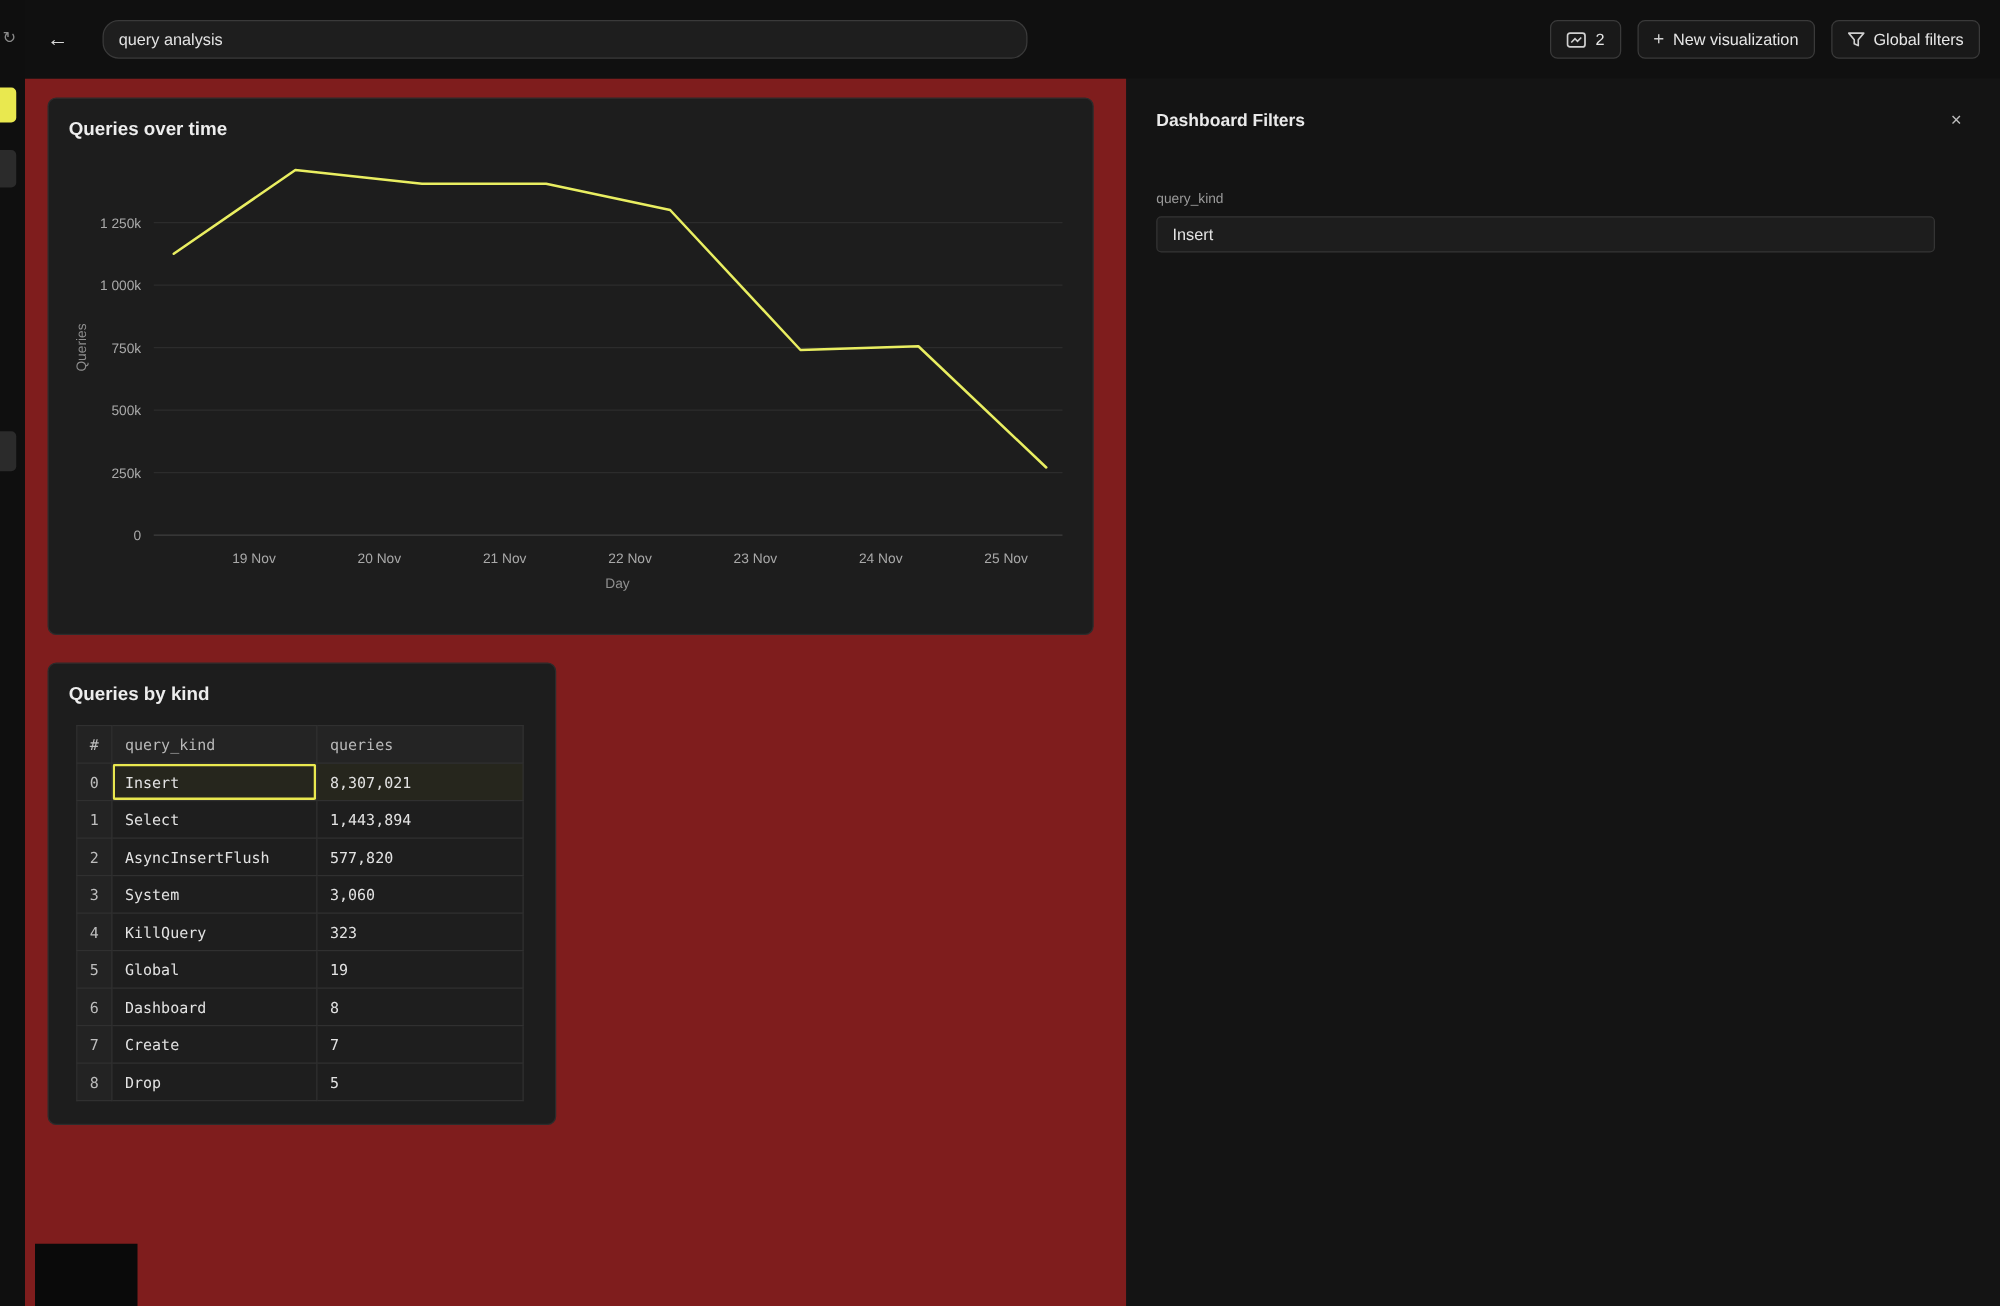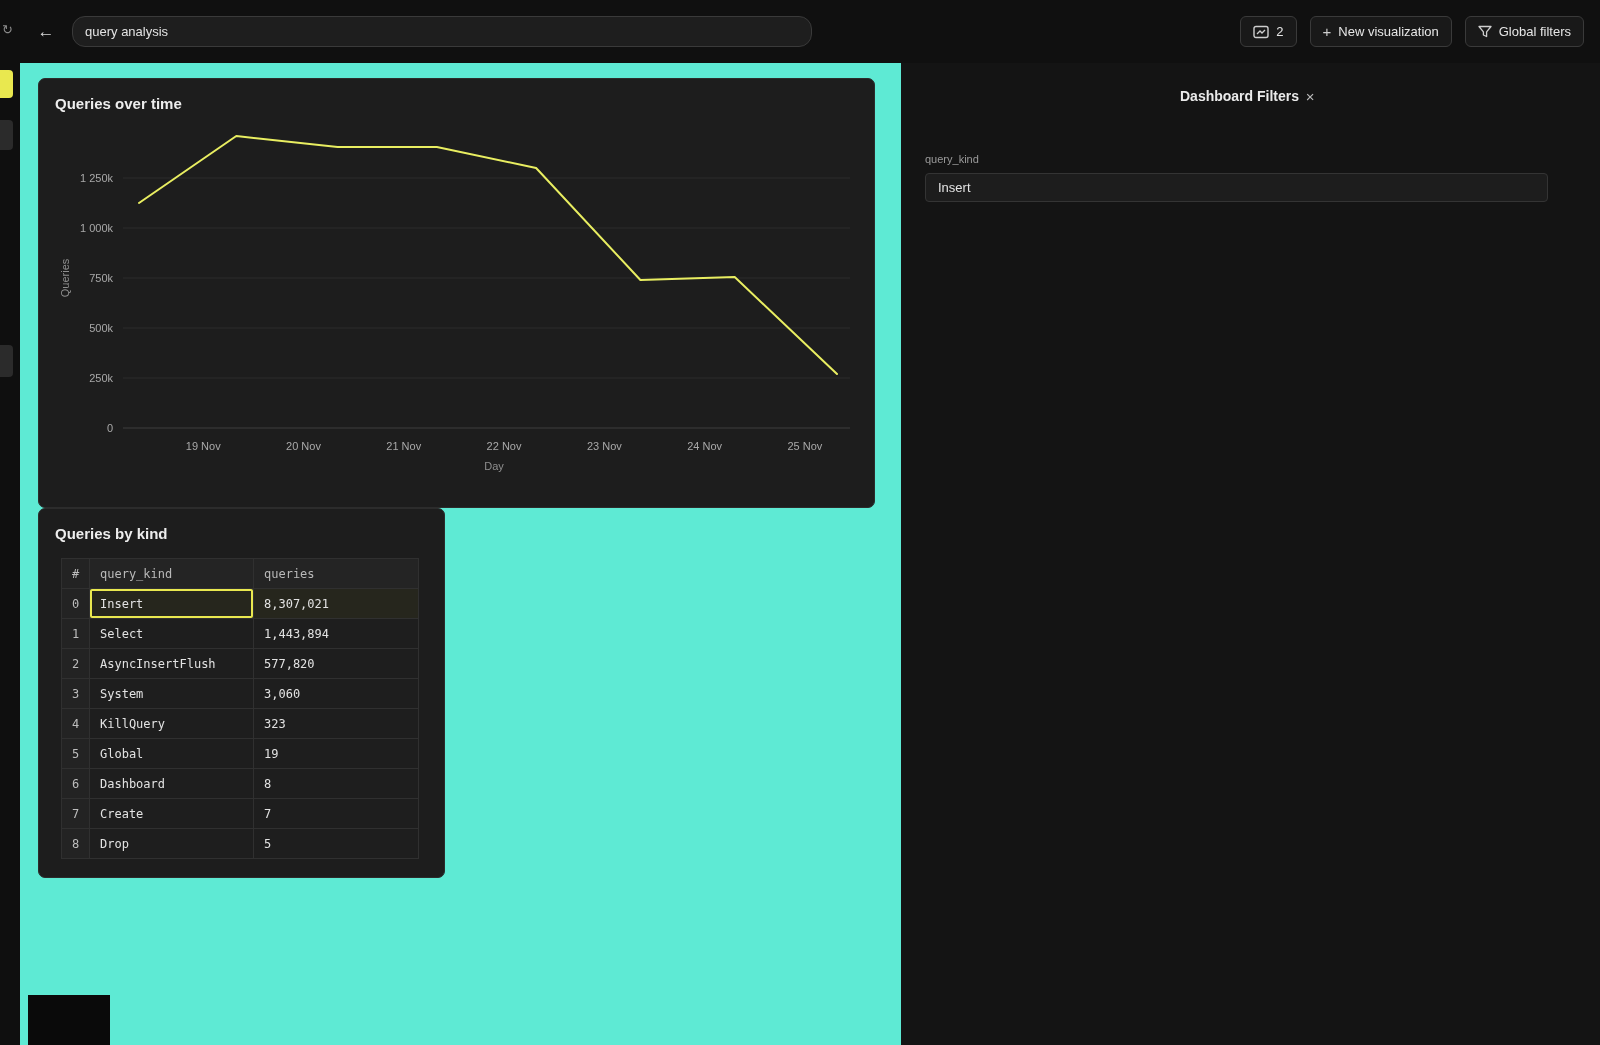--- a/index.html
+++ b/index.html
@@ -14,58 +14,58 @@
   .rail-pill.active { top:70px; height:28px; background:#e9e84f; }
   .rail-pill.g1 { top:120px; height:30px; background:#2b2b2b; }
   .rail-pill.g2 { top:345px; height:32px; background:#2b2b2b; }
   .bottom-left-overlay { position:absolute; left:28px; bottom:0; width:82px; height:50px; background:#0a0a0a; }
 
   
   .main { flex:1; display:flex; flex-direction:column; min-width:0; }
   .topbar { height:63px; background:#101010; display:flex; align-items:center; padding:0 16px 0 12px; flex:0 0 63px; }
   .back-btn { width:28px; height:28px; display:flex; align-items:center; justify-content:center;
     color:#d8d8d8; font-size:17px; cursor:pointer; border-radius:6px; }
-  .search-input { width:740px; height:31px; margin-left:12px; background:#1e1e1e; border:1px solid #3a3a3a;
+  .search-input { width:740px; height:31px; margin-left:22px; background:#1e1e1e; border:1px solid #3a3a3a;
     border-radius:13px; color:#e3e3e3; font-size:13px; padding:0 12px; outline:none;
     font-family:"Liberation Sans", sans-serif; }
   .topbar-spacer { flex:1; }
   .tb-btn { height:31px; display:inline-flex; align-items:center; gap:7px; background:#191919;
     border:1px solid #3a3a3a; border-radius:6px; color:#e6e6e6; font-size:13px; padding:0 12px;
     margin-left:13px; cursor:pointer; white-space:nowrap; }
   .tb-btn svg { display:block; }
   .plus-glyph { font-size:15px; color:#cfcfcf; line-height:1; }
 
   
   .body-row { flex:1; display:flex; min-height:0; }
-  .content { flex:1; background:#5eead4; padding:15px 18px; position:relative; overflow:hidden; }
+  .content { flex:1; background:#7f1d1d; padding:15px 18px; position:relative; overflow:hidden; }
 
   
   .card { background:#1d1d1d; border:1px solid #2c2c2c; border-radius:7px; }
   .chart-card { width:837px; height:430px; padding:16px; }
   .card-title { font-size:15px; font-weight:bold; color:#ededed; }
   .card-subtitle { font-size:13px; font-weight:bold; color:#ededed; margin-top:6px; }
   .chart-wrap { margin-top:8px; }
 
-  .table-card { width:407px; padding:16px 16px 18px 16px; }
+  .table-card { width:407px; margin-top:22px; padding:16px 16px 18px 16px; }
   table.q-table { border-collapse:collapse; margin-top:16px; margin-left:6px;
     font-family:"DejaVu Sans Mono", monospace; font-size:12px; }
   .q-table th, .q-table td { border:1px solid #303030; padding:0 10px; height:30px; text-align:left;
     font-weight:normal; }
   .q-table thead th { background:#242424; color:#b9b9b9; }
   .q-table td { color:#e2e2e2; background:#1e1e1e; }
   .q-table td.c-idx, .q-table th.c-idx { background:#232323; color:#bdbdbd; text-align:center; width:28px; padding:0 8px; }
   .q-table td.c-kind { width:164px; }
   .q-table td.c-q { width:165px; }
   .q-table tr.hl-row td { background:#26261d; }
   .q-table tr.hl-row td.c-idx { background:#232323; }
   .q-table td.hl-cell { box-shadow:inset 0 0 0 2px #e9e84f; border-radius:2px; }
 
   
   .right-panel { width:699px; flex:0 0 699px; background:#141414; padding:22px 24px; position:relative; }
-  .rp-head { display:flex; align-items:center; justify-content:center; }
+  .rp-head { display:flex; align-items:center; justify-content:space-between; }
   .rp-title { font-size:14px; font-weight:bold; color:#eaeaea; }
   .rp-close { color:#bdbdbd; font-size:15px; cursor:pointer; width:22px; height:22px;
     display:flex; align-items:center; justify-content:center; border-radius:4px; }
   .rp-field-label { margin-top:46px; font-size:11px; color:#9a9a9a; }
   .rp-input { margin-top:8px; width:623px; height:29px; background:#1d1d1d; border:1px solid #343434;
     border-radius:4px; color:#e3e3e3; font-size:13px; padding:0 12px; outline:none;
     font-family:"Liberation Sans", sans-serif; }
 
   .axis-text { fill:#a9a9a9; font-size:11px; font-family:"Liberation Sans", sans-serif; }
   .axis-title { fill:#8f8f8f; font-size:11px; font-family:"Liberation Sans", sans-serif; }

